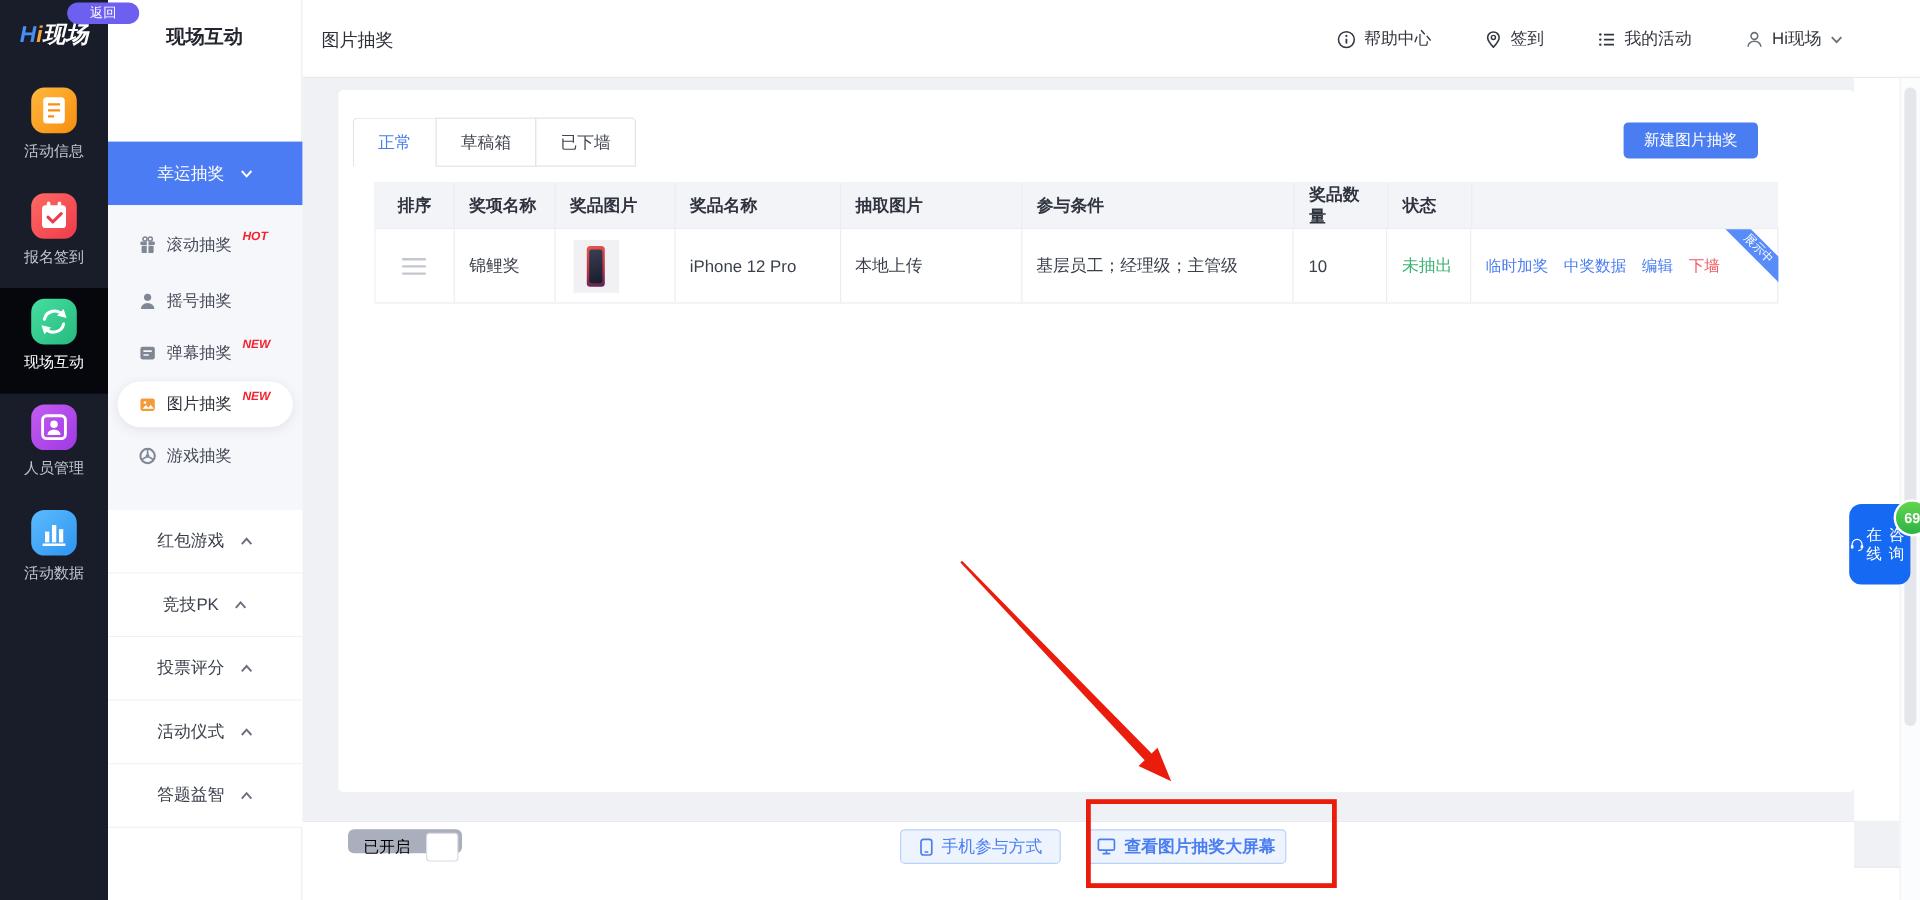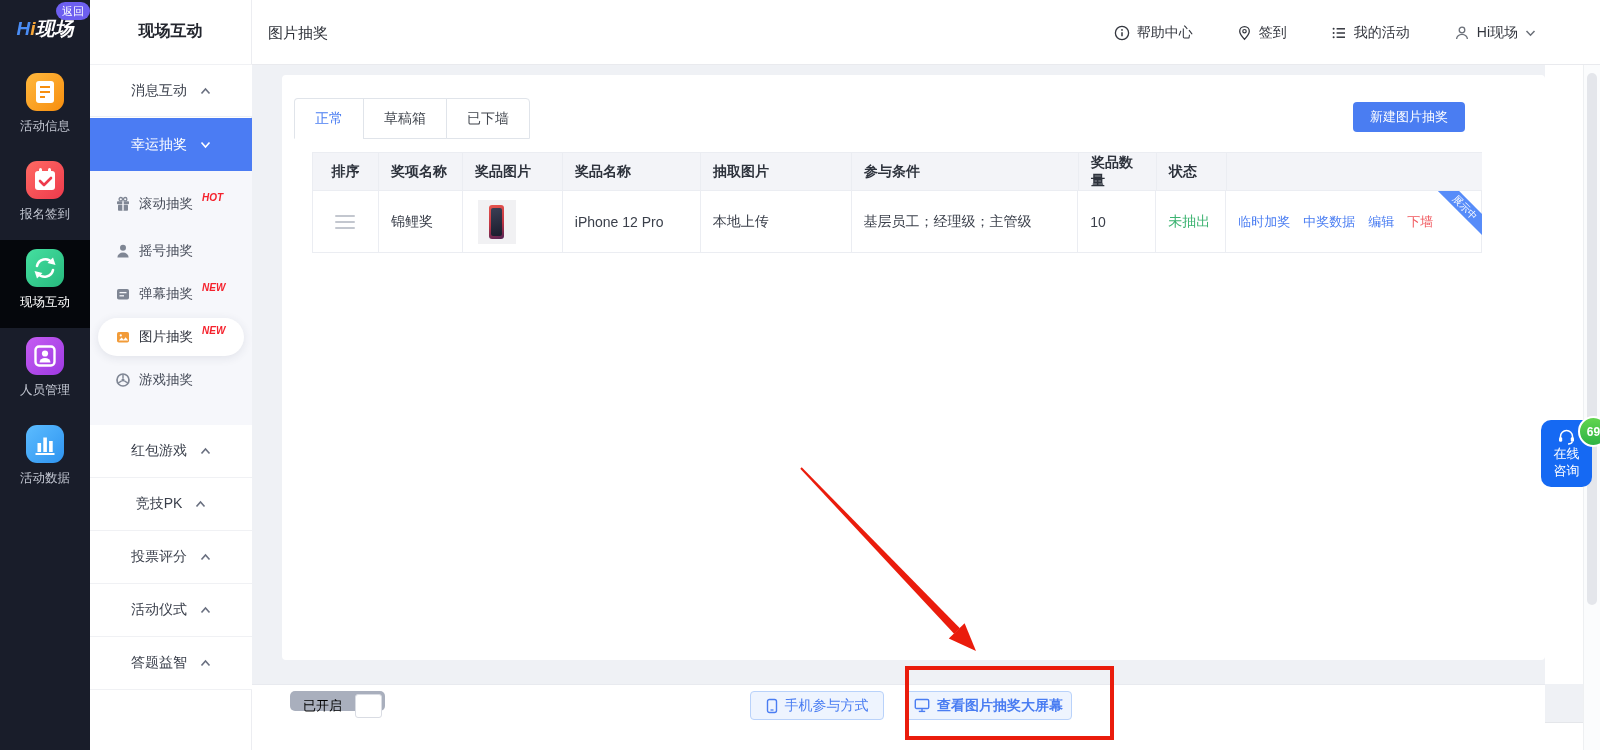--- a/index.html
+++ b/index.html
@@ -1,21 +1,21 @@
 <!DOCTYPE html>
 <html><head>
 <meta charset="utf-8">
 <style>
   * { margin:0; padding:0; box-sizing:border-box; }
   html,body { width:1600px; height:750px; overflow:hidden; }
   body { position:relative; background:#fff; font-family:"Liberation Sans","DejaVu Sans",sans-serif; }
 
   
   .dark-sidebar{position:absolute;left:0;top:0;width:90px;height:750px;background:#191d2a;z-index:5;}
-  .back-badge{position:absolute;left:56px;top:2px;background:#6d5ff0;color:#fff;font-size:11px;line-height:16px;padding:1px 6px;border-radius:9px;z-index:9;white-space:nowrap;}
+  .back-badge{position:absolute;left:56px;top:2px;background:#6d5ff0;color:#fff;font-size:11px;line-height:16px;padding:1px 19px;border-radius:9px;z-index:9;white-space:nowrap;}
   .logo{position:absolute;left:0;top:16px;width:90px;text-align:center;font-size:19px;font-weight:bold;font-style:italic;letter-spacing:0;}
   .logo .lg-h{color:#4a8df5;} .logo .lg-i{color:#f7a73a;} .logo .lg-cn{color:#fff;}
   .nav-item{position:absolute;left:0;width:90px;height:88px;padding-top:9px;text-align:center;cursor:pointer;}
   .nav-item.active{background:#05070c;}
   .nav-1{top:64px;} .nav-2{top:152px;} .nav-3{top:240px;} .nav-4{top:328px;} .nav-5{top:416px;}
   .nav-icon{width:38px;height:38px;border-radius:11px;margin:0 auto;display:flex;align-items:center;justify-content:center;}
   .ic-orange{background:linear-gradient(135deg,#ffb83e,#f78e0e);}
   .ic-red{background:linear-gradient(135deg,#ff6a63,#ee3a4c);}
   .ic-green{background:linear-gradient(135deg,#45dfa0,#27b97e);}
   .ic-purple{background:linear-gradient(135deg,#c55cf2,#9e3ae2);}
@@ -80,21 +80,21 @@
   .bar-btn{position:absolute;top:6px;height:29px;display:flex;align-items:center;justify-content:center;gap:7px;background:#eef4fe;border:1px solid #b9d2fa;border-radius:4px;color:#4a7df2;font-size:14px;cursor:pointer;}
   .btn-mobile{left:498px;width:134px;}
   .btn-screen{left:653px;width:167px;font-weight:bold;}
 
   
   .gray-patch{position:absolute;left:1545px;top:684px;width:38px;height:39px;background:#eff1f5;border-bottom:1px solid #e4e6ea;z-index:1;}
   .track{position:absolute;left:1583px;top:65px;width:17px;height:685px;background:#fbfcfd;border-left:1px solid #eef0f2;z-index:1;}
   .thumb{position:absolute;left:1587px;top:73px;width:10px;height:532px;background:#e4e6eb;border-radius:5px;z-index:2;}
 
   
-  .consult{position:absolute;left:1541px;top:420px;width:51px;height:67px;background:#1569f3;border-radius:10px;color:#fff;display:flex;flex-direction:column;align-items:center;justify-content:center;gap:1px;font-size:13px;line-height:16px;z-index:20;cursor:pointer;}
+  .consult{position:absolute;left:1541px;top:420px;width:51px;height:67px;background:#1569f3;border-radius:10px;color:#fff;display:flex;align-items:center;justify-content:center;gap:1px;font-size:13px;line-height:16px;z-index:20;cursor:pointer;}
   .consult-badge{position:absolute;left:1578px;top:416px;width:31px;height:31px;border-radius:50%;background:linear-gradient(180deg,#62d54f,#2eb344);border:2px solid #fff;color:#fff;font-size:12px;font-weight:bold;display:flex;align-items:center;justify-content:center;z-index:21;}
 
   
   .annot-rect{position:absolute;left:905px;top:666px;width:209px;height:74px;border:4px solid #ea1c0c;z-index:29;pointer-events:none;}
   .annot-svg{position:absolute;left:0;top:0;z-index:30;pointer-events:none;}
 </style>
 </head>
 <body>
 
 <div class="dark-sidebar">
@@ -158,26 +158,20 @@
     </div>
     <div class="nav-label">活动数据</div>
   </div>
 </div>
 
 <div class="back-badge">返回</div>
 
 <div class="panel">
   <div class="panel-title">现场互动</div>
 
-  <div class="group g-top">
-    <span>消息互动</span>
-    <svg width="11" height="8" viewBox="0 0 11 8">
-        <polyline points="1.5,6.5 5.5,2 9.5,6.5" fill="none" stroke="#6a7080" stroke-width="1.6"></polyline>
-      </svg>
-  </div>
 
   <div class="group g-selected">
     <span>幸运抽奖</span>
     <svg width="11" height="8" viewBox="0 0 11 8">
         <polyline points="1.5,1.5 5.5,6 9.5,1.5" fill="none" stroke="#ffffff" stroke-width="1.6"></polyline>
       </svg>
   </div>
 
   <div class="submenu">
     <div class="sub-item sub-1">

